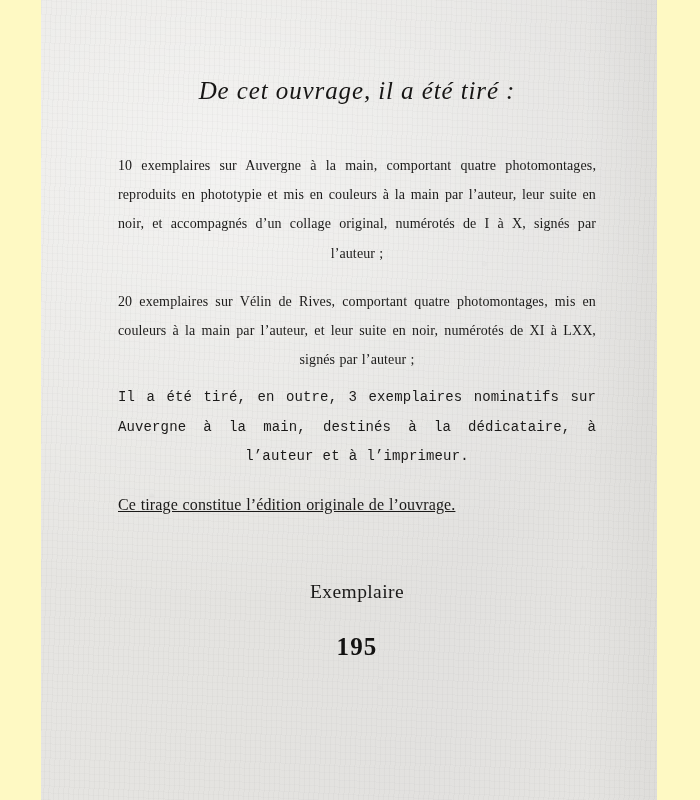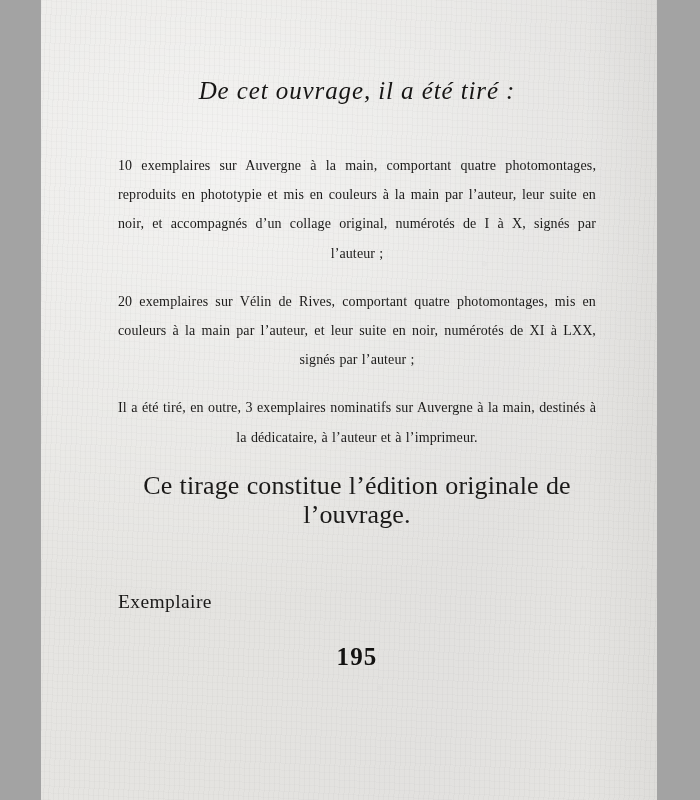--- a/index.html
+++ b/index.html
@@ -8,21 +8,21 @@
     width: 700px;
     height: 800px;
     background: #ffffff;
     overflow: hidden;
   }
 
   #page {
     position: relative;
     width: 700px;
     height: 800px;
-    background: #a3a3a3;
+    background: #fef9c3;
     font-family: "Liberation Serif", "DejaVu Serif", serif;
   }
 
   
   .paper {
     position: absolute;
     left: 41px;
     top: 0;
     width: 616px;
     height: 800px;
@@ -92,36 +92,37 @@
     text-align-last: center;
     letter-spacing: 0.12px;
     word-spacing: 0.6px;
     margin: 0;
     color: #1b1a19;
   }
 
   .b1 { margin-top: 48px; }
   .b2 { margin-top: 19px; }
   .b3 { margin-top: 20px; }
-  .b4 { margin-top: 19px; }
+  .b4 { margin-top: 9px; font-family: Liberation Mono, monospace; }
 
   .single-line {
-    font-size: 26px;
+    font-size: 16px;
     line-height: 29.2px;
-    text-align: center;
+    text-align: left;
     letter-spacing: 0.12px;
     word-spacing: 0.6px;
     margin: 19px 0 0 0;
     color: #1b1a19;
+    text-decoration: underline;
   }
 
   .exemplaire-label {
     font-size: 19.5px;
     line-height: 1;
-    text-align: left;
+    text-align: center;
     letter-spacing: 0.4px;
     margin: 63px 0 0 0;
     color: #1b1a19;
   }
 
   .copy-number {
     font-size: 25px;
     font-weight: bold;
     line-height: 1;
     text-align: center;

